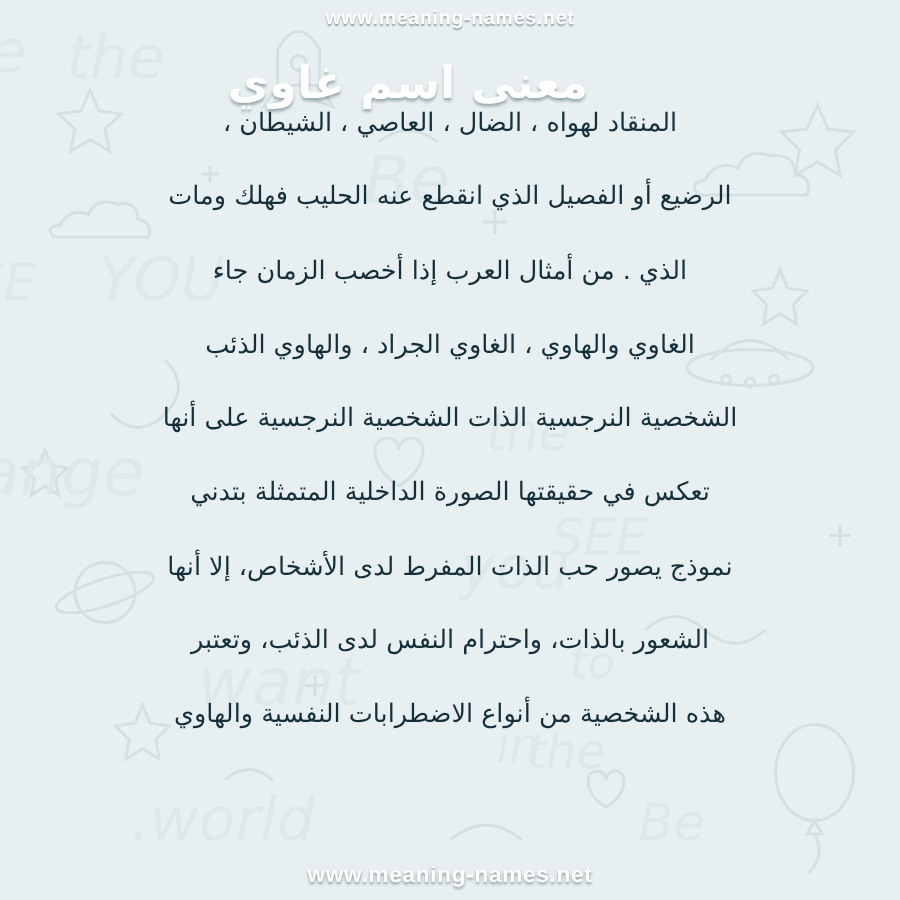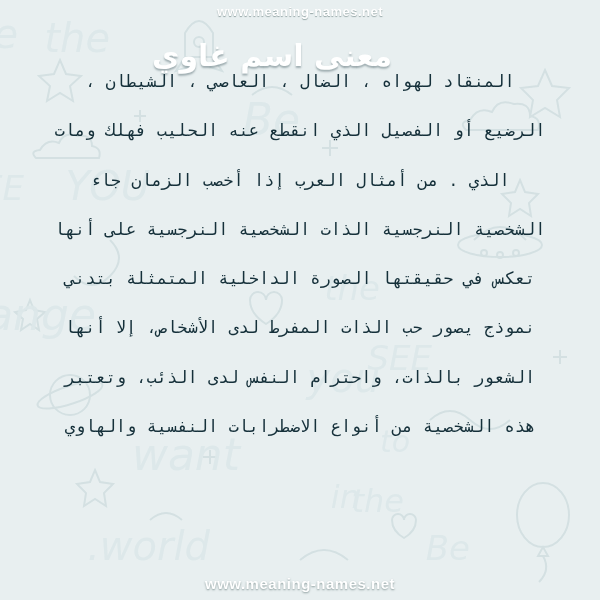--- a/index.html
+++ b/index.html
@@ -84,21 +84,20 @@
   }
 
   
   .content {
     position: absolute;
     top: 72px;
     right: 0;
     width: 600px;
     z-index: 4;
     direction: rtl;
-    font-family: Liberation Mono, monospace;
   }
   .text-line {
     text-align: center;
     font-size: 17px;
     color: #15303a;
     line-height: 1.25;
     padding: 0 40px;
     margin-bottom: 28px;
     white-space: nowrap;
     direction: rtl;
@@ -179,20 +178,21 @@
   </div>
 
   <div class="watermark-top">www.meaning-names.net</div>
 
   <h1 class="title">معنى اسم غاوي</h1>
 
   <div class="content">
     <div class="text-line">المنقاد لهواه ، الضال ، العاصي ، الشيطان ،</div>
     <div class="text-line">الرضيع أو الفصيل الذي انقطع عنه الحليب فهلك ومات</div>
     <div class="text-line">الذي . من أمثال العرب  إذا أخصب الزمان جاء</div>
+    <div class="text-line">الغاوي والهاوي ، الغاوي  الجراد ، والهاوي  الذئب</div>
     <div class="text-line">الشخصية النرجسية الذات الشخصية النرجسية على أنها</div>
     <div class="text-line">تعكس في حقيقتها الصورة الداخلية المتمثلة بتدني</div>
     <div class="text-line">نموذج يصور حب الذات المفرط لدى الأشخاص، إلا أنها</div>
     <div class="text-line">الشعور بالذات، واحترام النفس لدى الذئب، وتعتبر</div>
     <div class="text-line">هذه الشخصية من أنواع الاضطرابات النفسية والهاوي</div>
   </div>
 
   <div class="watermark-bottom">www.meaning-names.net</div>
 
 </div>

